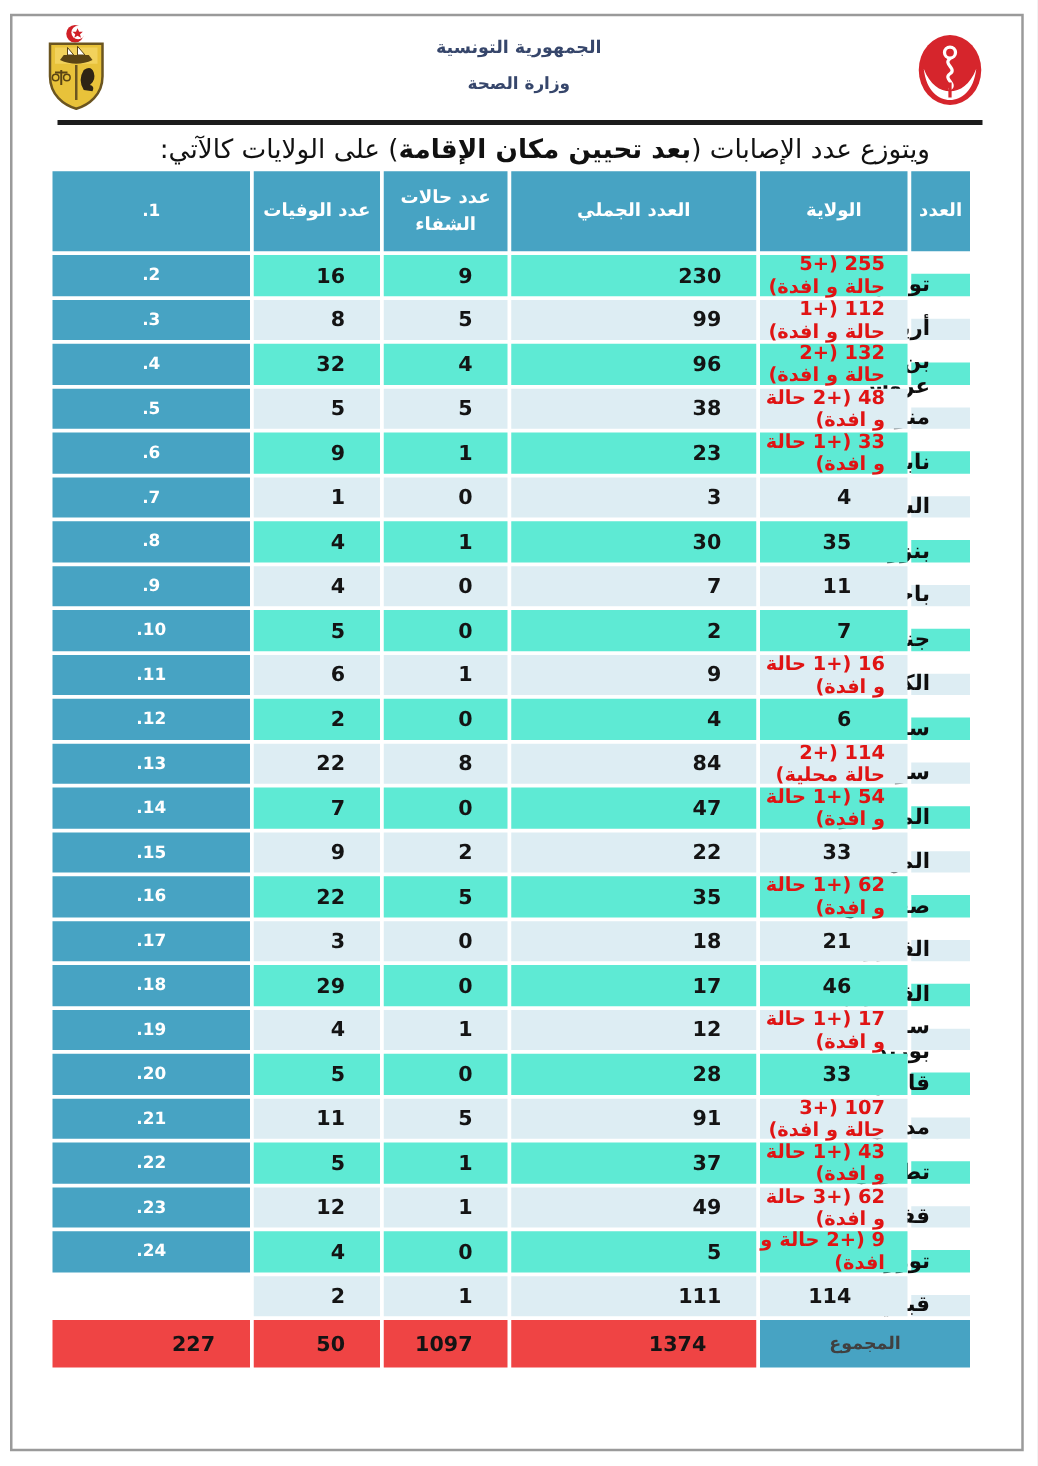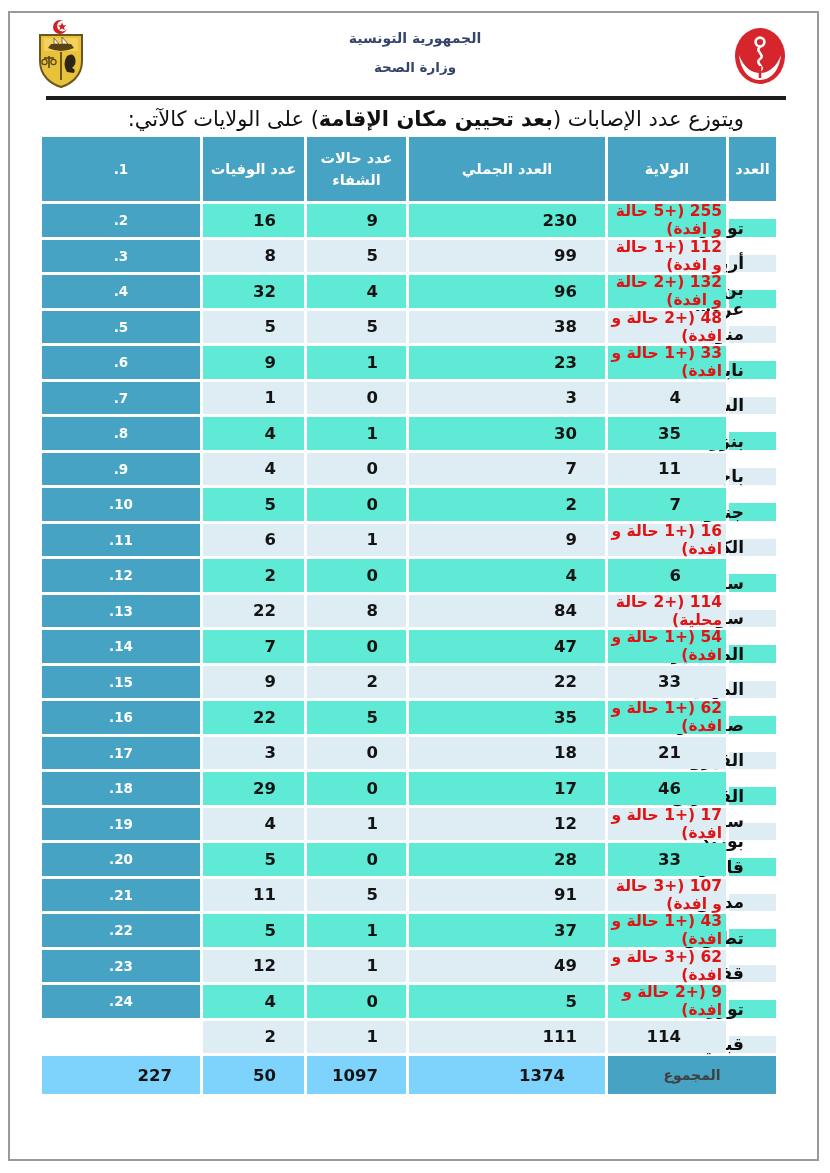--- a/index.html
+++ b/index.html
@@ -62,32 +62,32 @@
   .light{background:#ddedf3;}
   .c-wilaya{
     justify-content:flex-start;padding-right:32px;box-sizing:border-box;
     font-weight:800;font-size:17px;color:#0e0e0e;margin-top:15px;
   }
   .c-total{
     justify-content:flex-start;padding-right:45px;box-sizing:border-box;
     font-weight:700;font-size:16.5px;color:#141414;
   }
   .c-total.red{
-    color:#e01414;font-size:15.5px;font-weight:800;padding-right:4px;
+    color:#e01414;font-size:15.5px;font-weight:800;padding-right:18px;
   }
   .c-num{
     direction:ltr;justify-content:flex-end;padding-right:28px;box-sizing:border-box;
     font-weight:700;font-size:16.5px;color:#141414;
   }
   .f-label{
     grid-column:span 2;
     background:#47a3c3;color:#404040;
     justify-content:center;font-size:14px;font-weight:700;
   }
-  .f-num{background:#7dd3fc;font-weight:800;}
+  .f-num{background:#ef4444;font-weight:800;}
   .f-total{padding-right:40px;}
 </style>
 </head>
 <body>
 
 <div class="page">
 
   <div class="top">
 
     <svg class="coat" width="50" height="72" viewBox="0 0 50 72">

